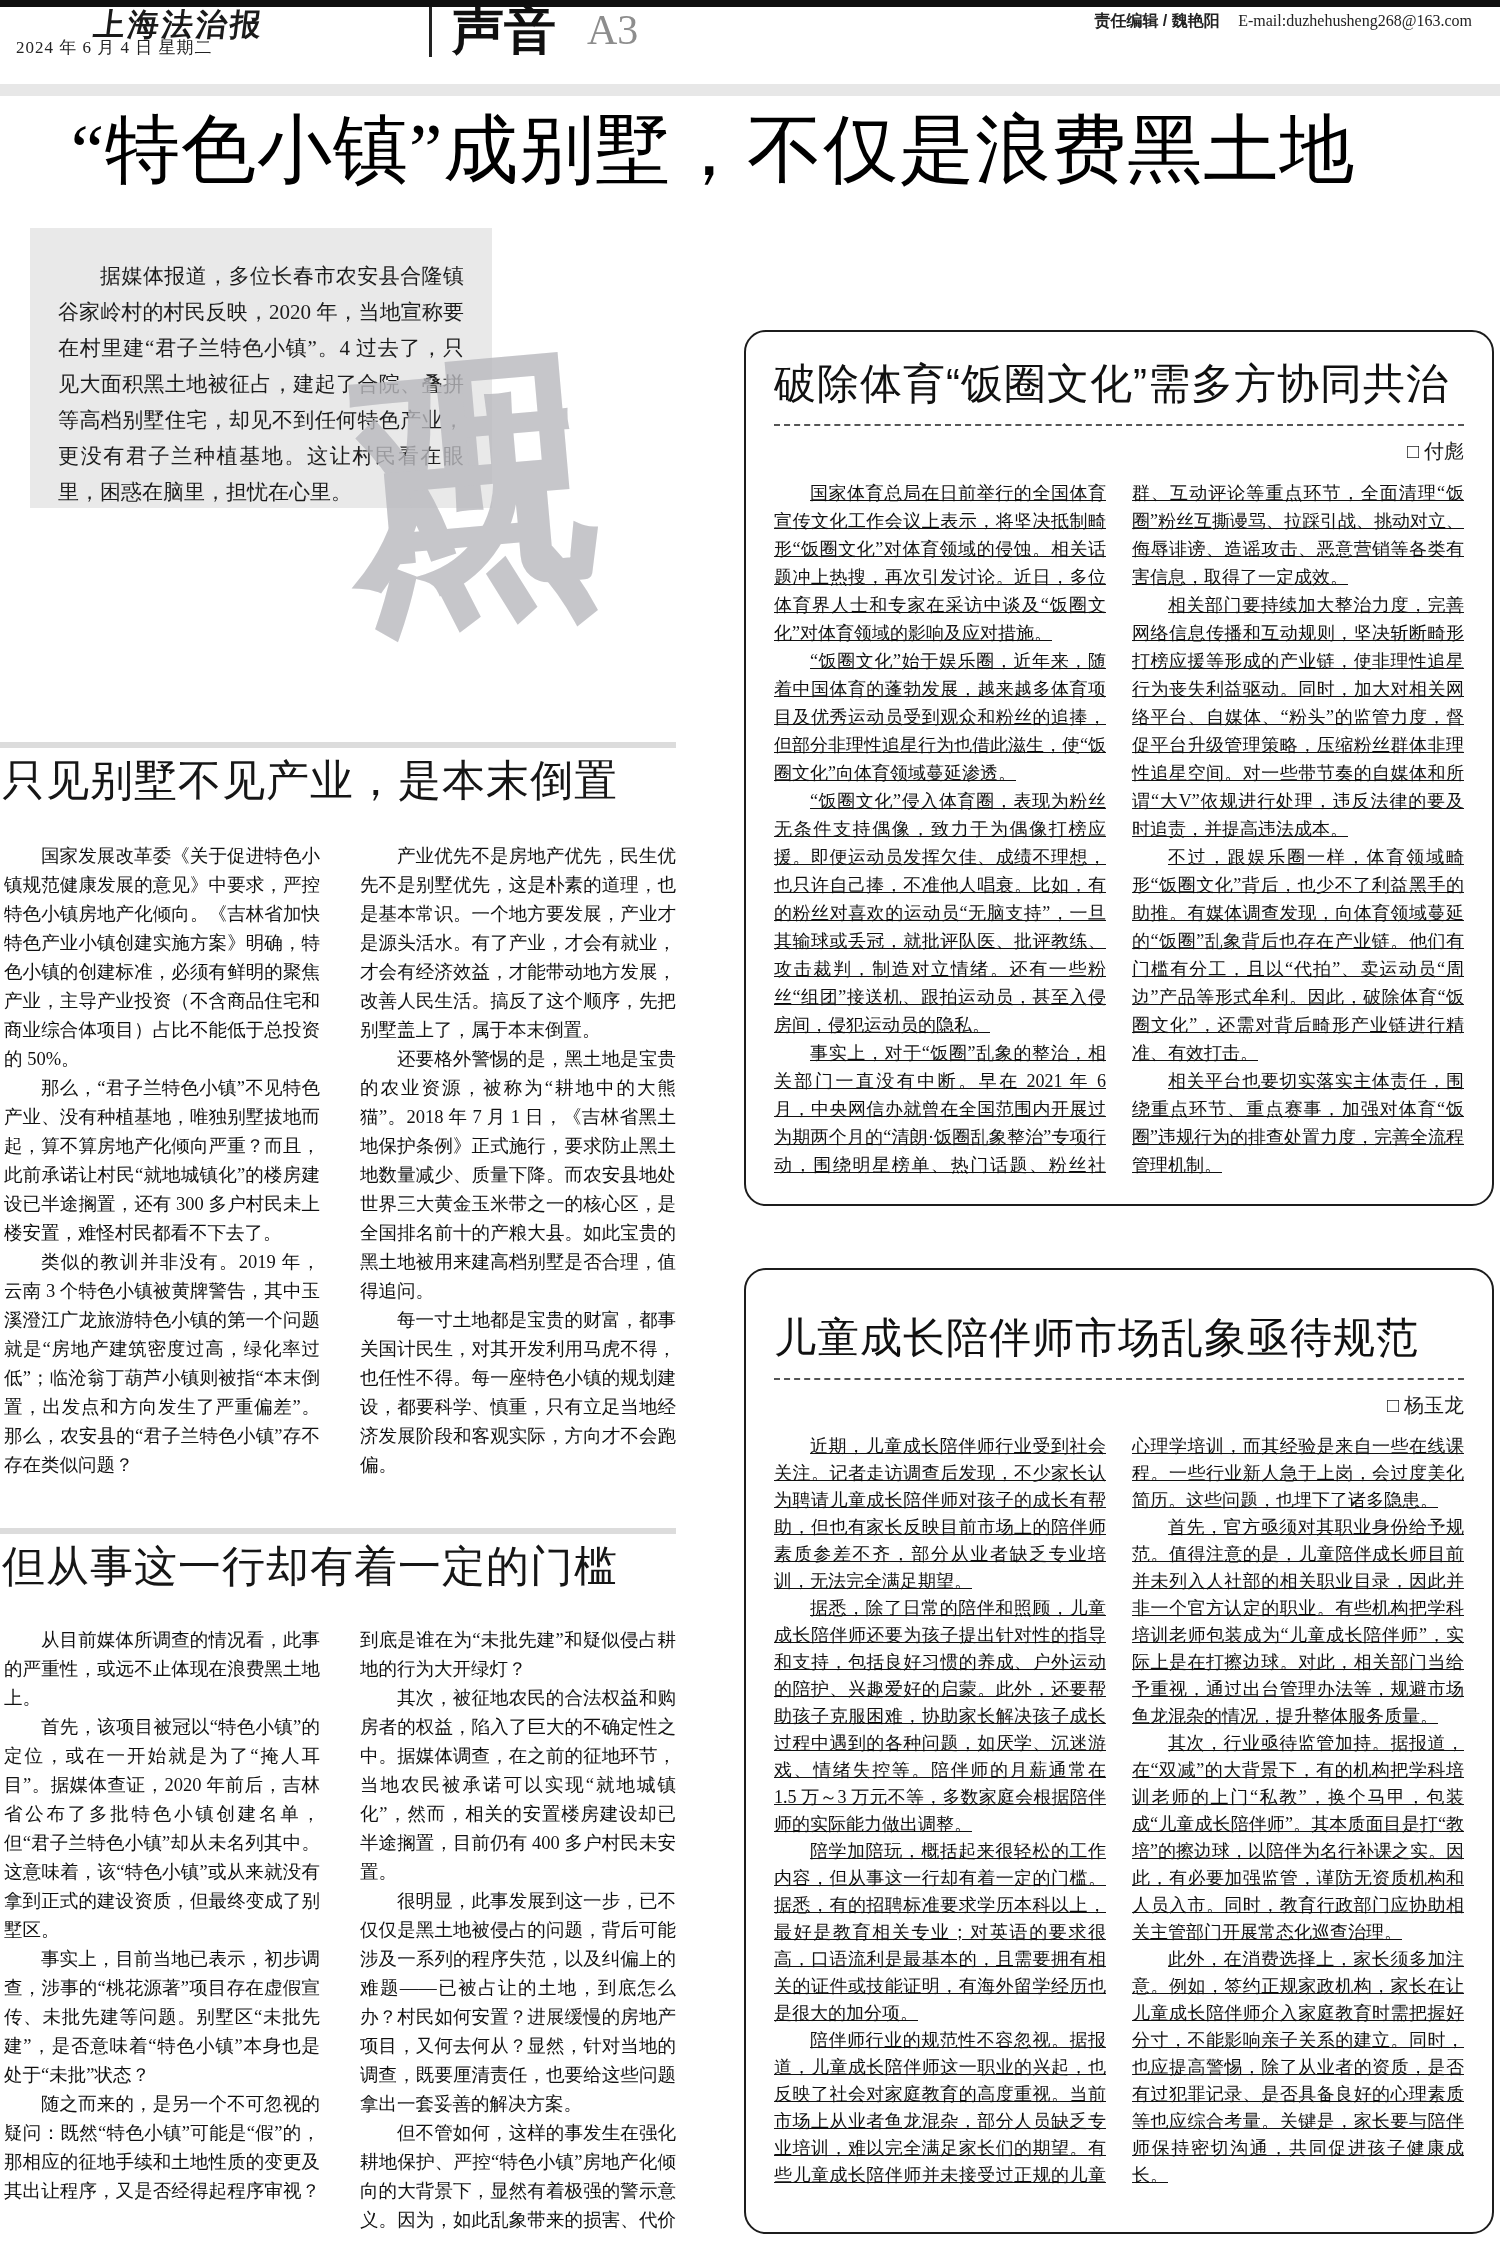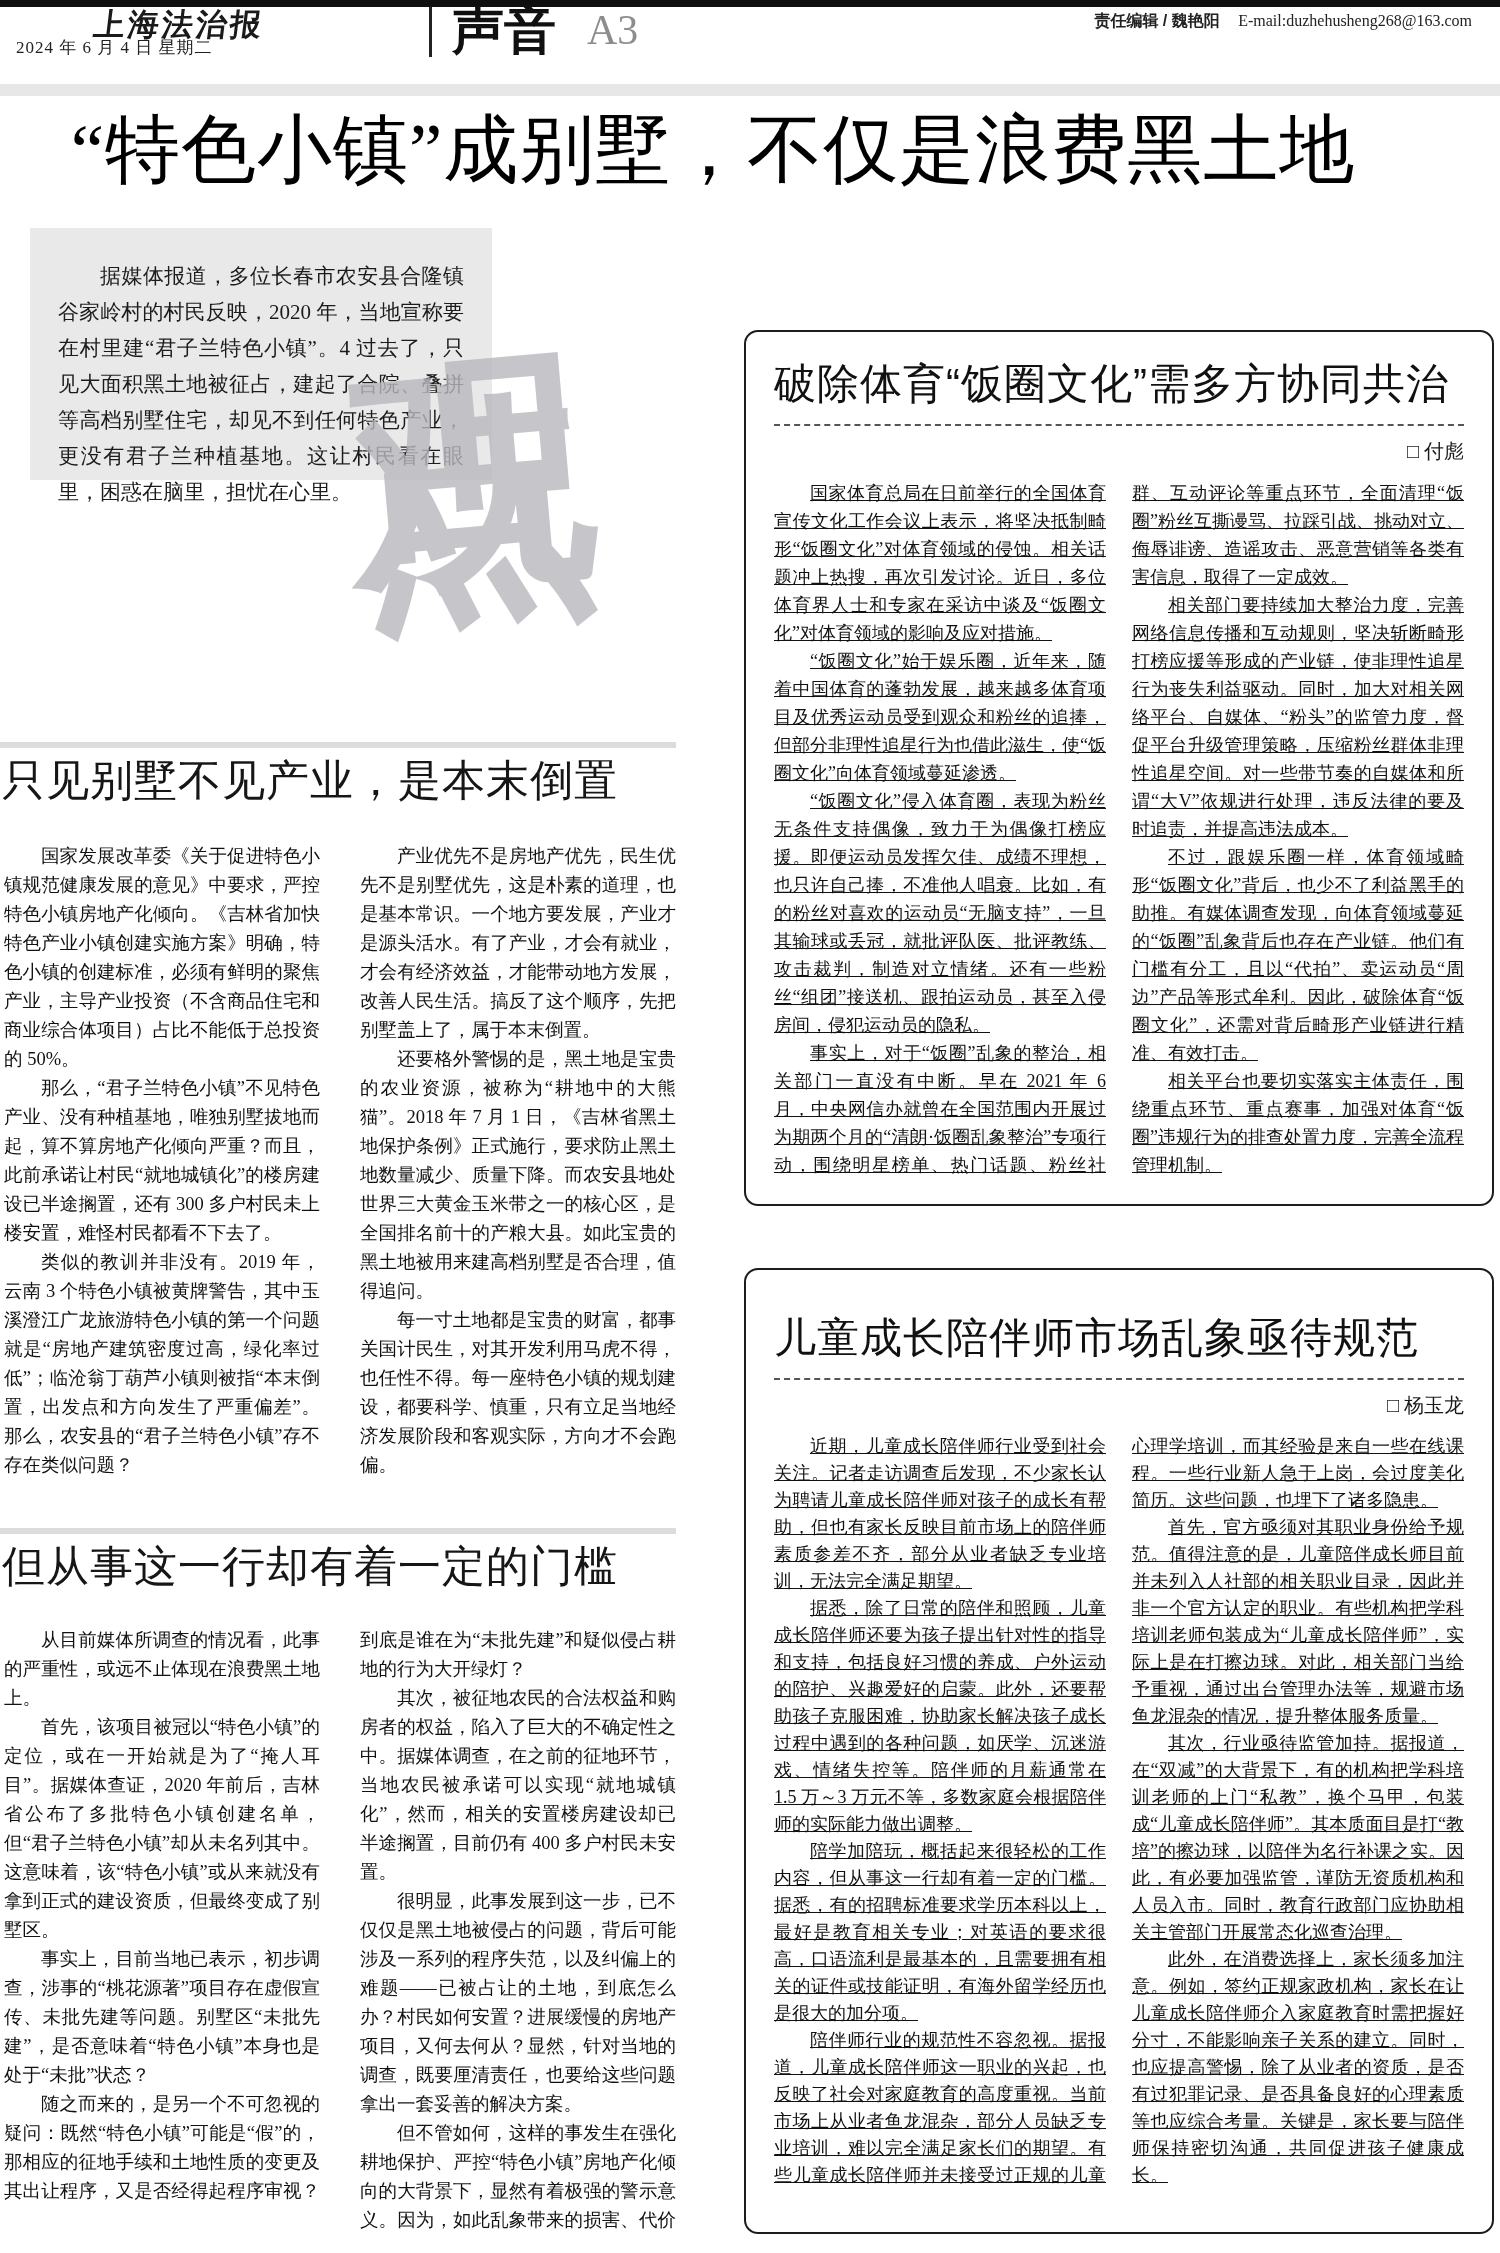--- a/index.html
+++ b/index.html
@@ -17,40 +17,40 @@
     letter-spacing:3px;transform:skewX(-7deg);color:#1a1a1a;}
   .hdr-date{position:absolute;left:16px;top:36px;font-size:17px;letter-spacing:1px;color:#222;}
   .hdr-divider{position:absolute;left:429px;top:7px;width:3px;height:50px;background:#222;}
   .sec-name{position:absolute;left:452px;top:-4px;font-size:52px;font-weight:900;
     font-family:"Liberation Sans","DejaVu Sans",sans-serif;color:#101010;}
   .page-no{position:absolute;left:587px;top:6px;font-size:42px;color:#8d8d8d;
     font-family:"Liberation Serif",serif;}
   .header-rule{position:absolute;left:0;top:84px;width:1500px;height:12px;background:#e7e7e7;}
   .headline{position:absolute;left:0;top:100px;width:1426px;text-align:center;
     font-size:75px;font-weight:400;letter-spacing:1px;color:#000;white-space:nowrap;}
-  .intro-box{position:absolute;left:30px;top:228px;width:462px;height:252px;
+  .intro-box{position:absolute;left:30px;top:228px;width:462px;height:280px;
     background:#e9e9e9;box-sizing:border-box;padding:30px 28px 0 28px;}
   .intro-box p{margin:0;font-size:21px;line-height:36px;text-align:justify;text-indent:2em;color:#1b1b1b;}
   .watermark{position:absolute;left:350px;top:165px;height:560px;
     writing-mode:vertical-rl;font-size:245px;line-height:1;letter-spacing:14px;
     color:#b9b9be;opacity:.8;transform:rotate(-5deg);pointer-events:none;z-index:4;
     font-family:"DejaVu Serif",serif;font-weight:bold;}
   .section-band{position:absolute;left:0;width:676px;height:6px;background:#dcdcdc;}
   .band1{top:742px;} .band2{top:1528px;}
   .section-head{position:absolute;left:2px;font-size:43px;font-weight:500;letter-spacing:1px;
     font-family:"Liberation Sans","DejaVu Sans",sans-serif;color:#161616;white-space:nowrap;}
   .head1{top:752px;} .head2{top:1538px;}
   .cols{position:absolute;box-sizing:border-box;text-align:justify;overflow:hidden;
     column-count:2;}
   .cols p{margin:0;text-indent:2em;}
   .left-cols{left:4px;width:672px;column-gap:40px;font-size:18.5px;line-height:29px;}
   .s1-cols{top:842px;height:640px;}
   .s2-cols{top:1626px;height:624px;}
   .rbox{position:absolute;left:744px;width:750px;box-sizing:border-box;
-    border:2px solid #1c1c1c;border-radius:14px;background:#fff;padding:18px 28px 0 28px;}
+    border:2px solid #1c1c1c;border-radius:22px;background:#fff;padding:18px 28px 0 28px;}
   .rbox1{top:330px;height:876px;}
   .rbox2{top:1268px;height:966px;}
   .rtitle{font-size:42px;font-weight:400;letter-spacing:1px;margin:6px 0 0 0;
     font-family:"Liberation Sans","DejaVu Sans",sans-serif;color:#111;white-space:nowrap;}
   .rtitle2{margin-top:22px;}
   .rsep{border-bottom:2px dashed #555;margin-top:12px;}
   .rauthor{text-align:right;font-size:20px;margin-top:12px;color:#1a1a1a;}
   .rbody{margin-top:14px;column-gap:26px;column-count:2;text-align:justify;overflow:hidden;text-decoration:underline;}
   .rbody p{margin:0;text-indent:2em;}
   .rbody1{font-size:18px;line-height:28px;height:712px;}

